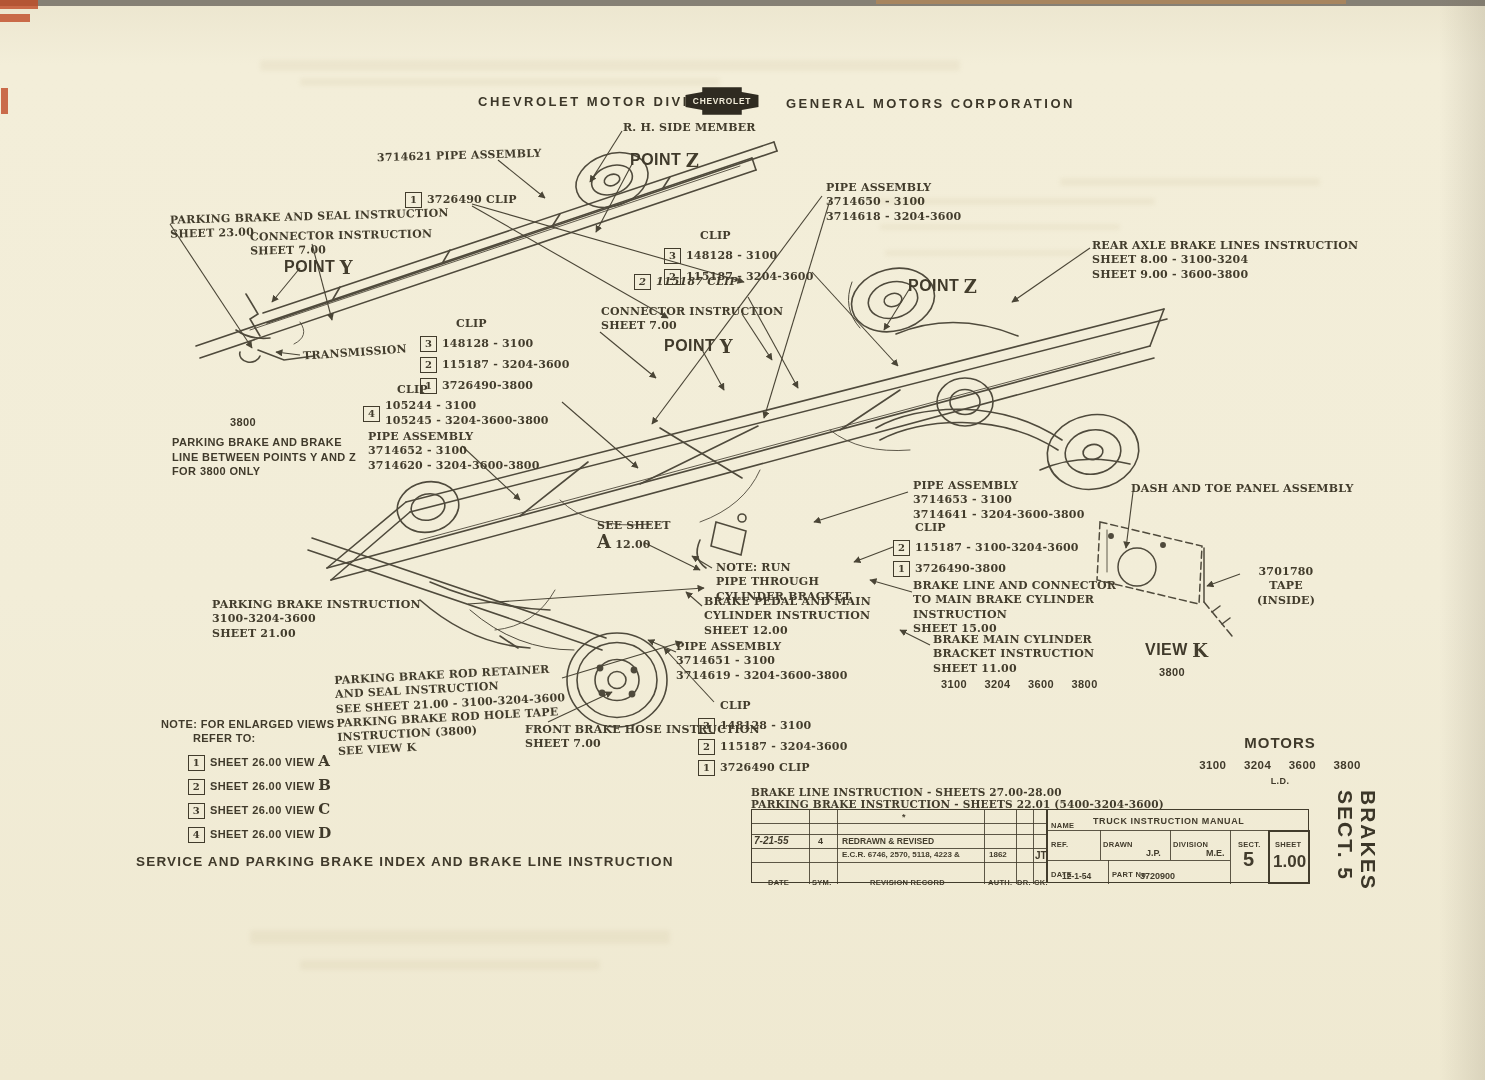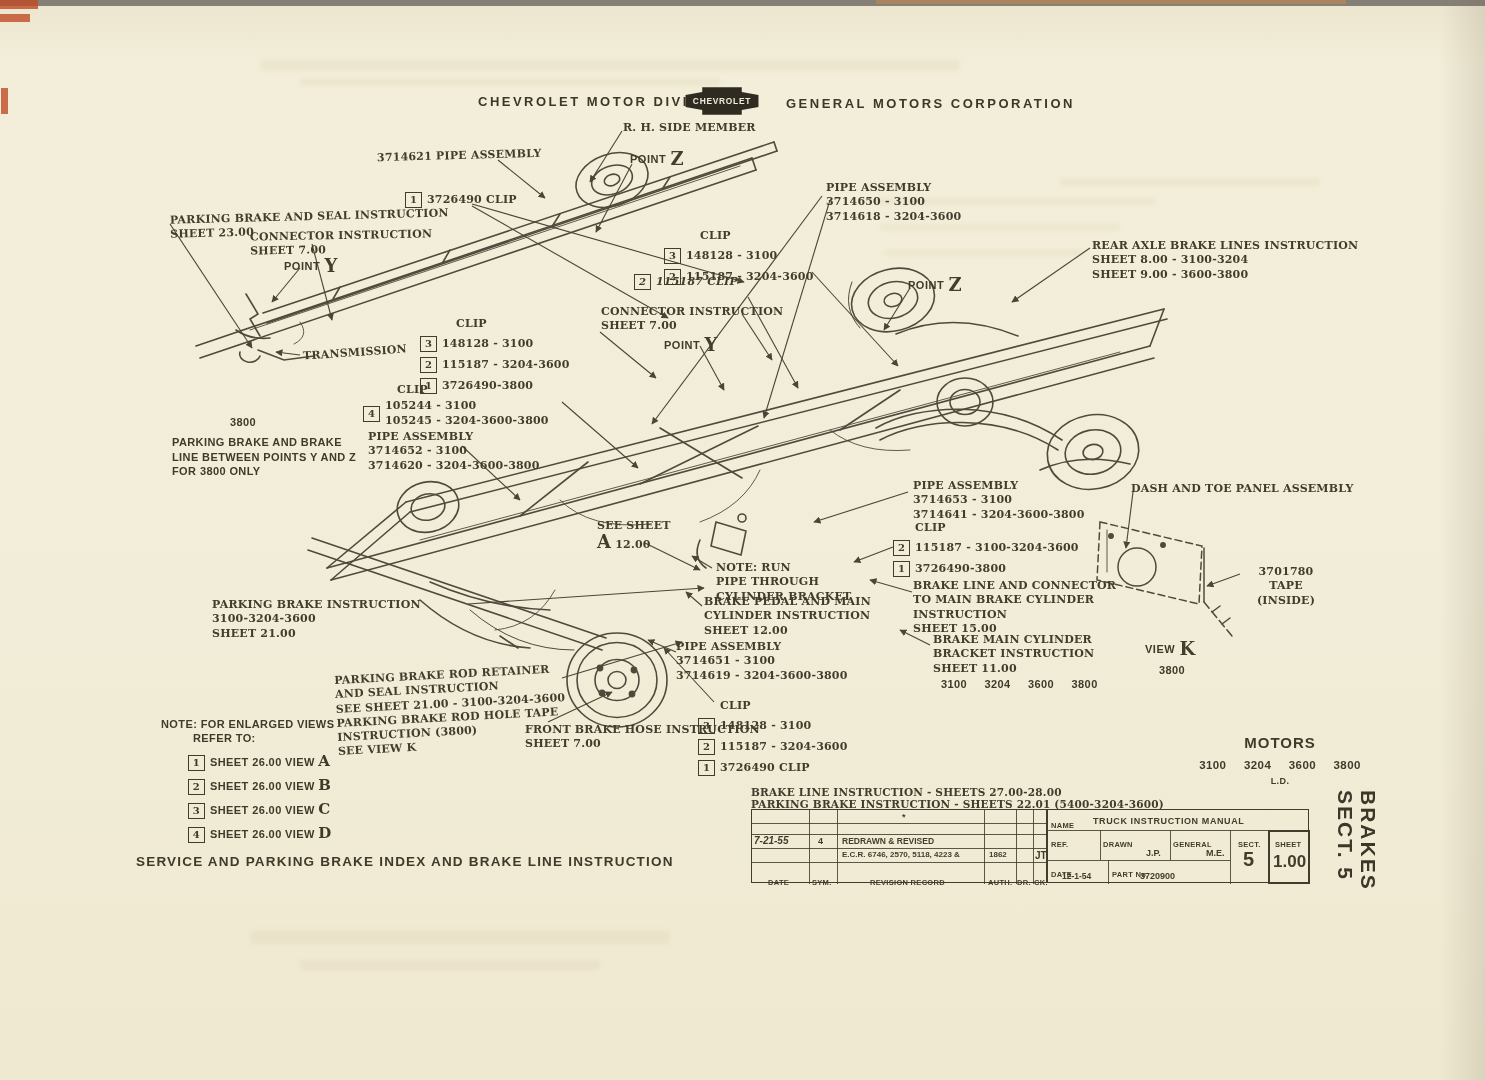--- a/index.html
+++ b/index.html
@@ -12,21 +12,21 @@
   .redmark{position:absolute;background:#bf4a26;opacity:.8;}
   .orangeline{position:absolute;background:#c98a4a;opacity:.5;}
   .ghost{position:absolute;background:#b9a77a;opacity:.11;filter:blur(2px);border-radius:2px;}
   .edgeshade{position:absolute;right:0;top:0;width:46px;height:1080px;
     background:linear-gradient(to right,rgba(0,0,0,0),rgba(110,100,80,.16));}
   .abs{position:absolute;}
   .ser{font-family:"DejaVu Serif",serif;font-weight:700;font-size:11px;line-height:1.3;color:#423c2c;letter-spacing:.2px;}
   .sans{font-family:"Liberation Sans",sans-serif;font-weight:700;font-size:11px;line-height:1.3;color:#403a2b;letter-spacing:.4px;}
   .multi{white-space:pre-line;}
   .bigletter{font-family:"DejaVu Serif",serif;font-weight:700;font-size:18px;line-height:1;}
-  .ptword{font-size:11px;letter-spacing:.5px;vertical-align:2px;margin-top:43px;}
+  .ptword{font-size:16px;letter-spacing:.5px;vertical-align:2px;margin-top:43px;}
   .numbox{display:inline-block;min-width:13px;height:14px;border:1.7px solid #423c2c;text-align:center;
     font-family:"DejaVu Serif",serif;font-weight:700;font-size:10px;line-height:14px;padding:0 1px;
     margin-right:5px;vertical-align:middle;background:transparent;}
   .cliprow{margin-top:5px;white-space:nowrap;}
   .cliptitle{margin-left:36px;}
   .hdr{font-weight:700;font-size:13px;letter-spacing:2.5px;color:#3c3729;}
   .wsp{word-spacing:14px;}
   svg.art{position:absolute;left:0;top:0;}
   .tb{position:absolute;border:1.7px solid #423c2c;box-sizing:border-box;font-family:"Liberation Sans",sans-serif;color:#423c2c;}
   .tline{position:absolute;background:#423c2c;opacity:.85;}
@@ -391,21 +391,21 @@
     <div class="tline" style="left:52px;top:20px;width:1px;height:30px;"></div>
     <div class="tline" style="left:122px;top:20px;width:1px;height:30px;"></div>
     <div class="tline" style="left:182px;top:20px;width:1px;height:54px;"></div>
     <div class="tline" style="left:220px;top:20px;width:1px;height:54px;"></div>
     <div class="tline" style="left:60px;top:50px;width:1px;height:24px;"></div>
     <div class="tlab" style="left:3px;top:3px;">NAME</div>
     <div class="tval" style="left:45px;top:6px;letter-spacing:.6px;text-align:right;">TRUCK INSTRUCTION MANUAL</div>
     <div class="tlab" style="left:3px;top:22px;">REF.</div>
     <div class="tlab" style="left:55px;top:22px;">DRAWN</div>
     <div class="tval" style="left:98px;top:38px;">J.P.</div>
-    <div class="tlab" style="left:125px;top:22px;">GENERAL</div>
+    <div class="tlab" style="left:125px;top:22px;">DIVISION</div>
     <div class="tval" style="left:158px;top:38px;">M.E.</div>
     <div class="tlab" style="left:190px;top:22px;">SECT.</div>
     <div class="tval" style="left:195px;top:38px;font-size:20px;">5</div>
     <div class="tlab" style="left:227px;top:22px;">SHEET</div>
     <div class="tval" style="left:225px;top:42px;font-size:17px;">1.00</div>
     <div class="tlab" style="left:3px;top:52px;">DATE</div>
     <div class="tval" style="left:14px;top:61px;font-size:8.5px;">12-1-54</div>
     <div class="tlab" style="left:64px;top:52px;">PART No.</div>
     <div class="tval" style="left:92px;top:61px;">3720900</div>
     <div style="position:absolute;left:220px;top:20px;width:42px;height:54px;border:2.5px solid #423c2c;box-sizing:border-box;"></div>

